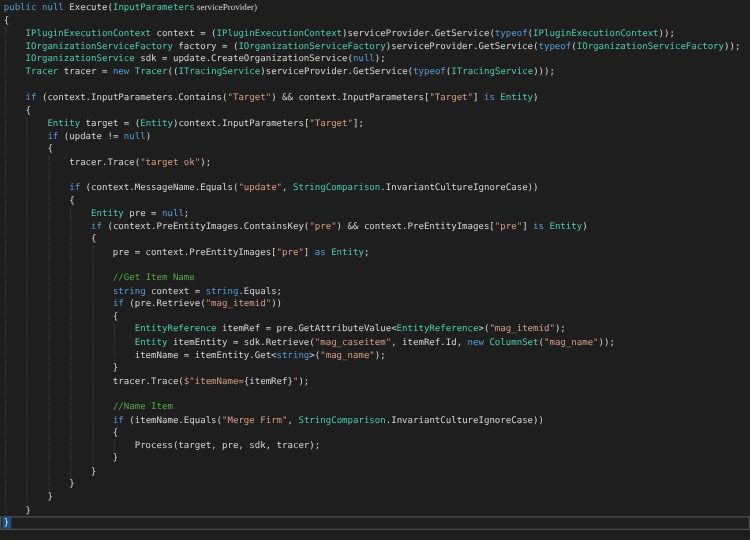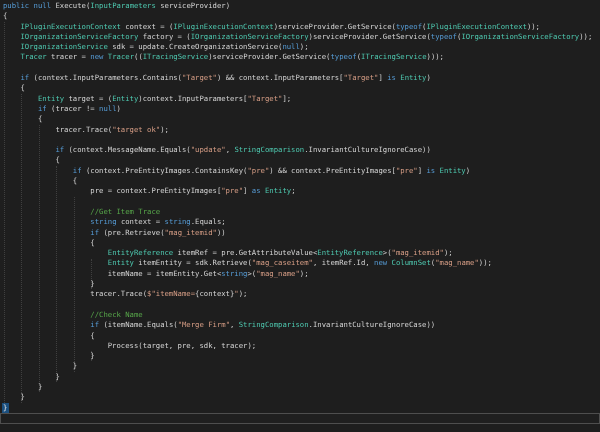--- a/index.html
+++ b/index.html
@@ -65,51 +65,52 @@
     <div id="current-line" style="top: 412.5px;"></div>
   <div class="indent-guide" style="left: calc(0ch + 4px); top: 21.6px; height: 391.4px; font-family: &quot;DejaVu Sans Mono&quot;, &quot;Liberation Mono&quot;, monospace; font-size: 7.25px;"></div>
       <div class="indent-guide" style="left: calc(4ch + 4px); top: 93.7px; height: 309px; font-family: &quot;DejaVu Sans Mono&quot;, &quot;Liberation Mono&quot;, monospace; font-size: 7.25px;"></div>
       <div class="indent-guide" style="left: calc(8ch + 4px); top: 124.6px; height: 267.8px; font-family: &quot;DejaVu Sans Mono&quot;, &quot;Liberation Mono&quot;, monospace; font-size: 7.25px;"></div>
       <div class="indent-guide" style="left: calc(12ch + 4px); top: 165.8px; height: 216.3px; font-family: &quot;DejaVu Sans Mono&quot;, &quot;Liberation Mono&quot;, monospace; font-size: 7.25px;"></div>
       <div class="indent-guide" style="left: calc(16ch + 4px); top: 196.7px; height: 175.1px; font-family: &quot;DejaVu Sans Mono&quot;, &quot;Liberation Mono&quot;, monospace; font-size: 7.25px;"></div>
       <div class="indent-guide" style="left: calc(20ch + 4px); top: 258.5px; height: 30.9px; font-family: &quot;DejaVu Sans Mono&quot;, &quot;Liberation Mono&quot;, monospace; font-size: 7.25px;"></div>
       <div class="indent-guide" style="left: calc(20ch + 4px); top: 351.2px; height: 10.3px; font-family: &quot;DejaVu Sans Mono&quot;, &quot;Liberation Mono&quot;, monospace; font-size: 7.25px;"></div>
     </div>
   <div id="code-area">
-      <div class="ln"><span style="color: rgb(86, 156, 214); margin-top: 44px;">public</span><span style="color: rgb(212, 212, 212);"> </span><span style="color: rgb(86, 156, 214);">null</span><span style="color: rgb(212, 212, 212);"> Execute(</span><span style="color: rgb(78, 201, 176);">InputParameters</span><span style="color: rgb(212, 212, 212);"> serviceProvider)</span></div>
+      <div class="ln"><span style="color: rgb(86, 156, 214); margin-top: 44px;">public</span><span style="color: rgb(212, 212, 212);"> </span><span style="color: rgb(86, 156, 214);">null</span><span style="color: rgb(212, 212, 212);"> Execute(</span><span style="color: rgb(78, 201, 176);">InputParameters</span><span style="color: rgb(212, 212, 212); font-family: Liberation Serif, serif;"> serviceProvider)</span></div>
       <div class="ln"><span style="color: rgb(212, 212, 212);">{</span></div>
       <div class="ln"><span style="color: rgb(212, 212, 212);">    </span><span style="color: rgb(78, 201, 176);">IPluginExecutionContext</span><span style="color: rgb(212, 212, 212);"> context = (</span><span style="color: rgb(78, 201, 176);">IPluginExecutionContext</span><span style="color: rgb(212, 212, 212);">)serviceProvider.GetService(</span><span style="color: rgb(86, 156, 214);">typeof</span><span style="color: rgb(212, 212, 212);">(</span><span style="color: rgb(78, 201, 176);">IPluginExecutionContext</span><span style="color: rgb(212, 212, 212);">));</span></div>
       <div class="ln"><span style="color: rgb(212, 212, 212);">    </span><span style="color: rgb(78, 201, 176);">IOrganizationServiceFactory</span><span style="color: rgb(212, 212, 212);"> factory = (</span><span style="color: rgb(78, 201, 176);">IOrganizationServiceFactory</span><span style="color: rgb(212, 212, 212);">)serviceProvider.GetService(</span><span style="color: rgb(86, 156, 214);">typeof</span><span style="color: rgb(212, 212, 212);">(</span><span style="color: rgb(78, 201, 176);">IOrganizationServiceFactory</span><span style="color: rgb(212, 212, 212);">));</span></div>
       <div class="ln"><span style="color: rgb(212, 212, 212);">    </span><span style="color: rgb(78, 201, 176);">IOrganizationService</span><span style="color: rgb(212, 212, 212);"> sdk = update.CreateOrganizationService(</span><span style="color: rgb(86, 156, 214);">null</span><span style="color: rgb(212, 212, 212);">);</span></div>
       <div class="ln"><span style="color: rgb(212, 212, 212);">    </span><span style="color: rgb(78, 201, 176);">Tracer</span><span style="color: rgb(212, 212, 212);"> tracer = </span><span style="color: rgb(86, 156, 214);">new</span><span style="color: rgb(212, 212, 212);"> </span><span style="color: rgb(78, 201, 176);">Tracer</span><span style="color: rgb(212, 212, 212);">((</span><span style="color: rgb(78, 201, 176);">ITracingService</span><span style="color: rgb(212, 212, 212);">)serviceProvider.GetService(</span><span style="color: rgb(86, 156, 214);">typeof</span><span style="color: rgb(212, 212, 212);">(</span><span style="color: rgb(78, 201, 176);">ITracingService</span><span style="color: rgb(212, 212, 212);">)));</span></div>
       <div class="ln"></div>
       <div class="ln"><span style="color: rgb(212, 212, 212);">    </span><span style="color: rgb(86, 156, 214);">if</span><span style="color: rgb(212, 212, 212);"> (context.InputParameters.Contains(</span><span style="color: rgb(214, 157, 133);">"Target"</span><span style="color: rgb(212, 212, 212);">) &amp;&amp; context.InputParameters[</span><span style="color: rgb(214, 157, 133);">"Target"</span><span style="color: rgb(212, 212, 212);">] </span><span style="color: rgb(86, 156, 214);">is</span><span style="color: rgb(212, 212, 212);"> </span><span style="color: rgb(78, 201, 176);">Entity</span><span style="color: rgb(212, 212, 212);">)</span></div>
       <div class="ln"><span style="color: rgb(212, 212, 212);">    {</span></div>
       <div class="ln"><span style="color: rgb(212, 212, 212);">        </span><span style="color: rgb(78, 201, 176);">Entity</span><span style="color: rgb(212, 212, 212);"> target = (</span><span style="color: rgb(78, 201, 176);">Entity</span><span style="color: rgb(212, 212, 212);">)context.InputParameters[</span><span style="color: rgb(214, 157, 133);">"Target"</span><span style="color: rgb(212, 212, 212);">];</span></div>
-      <div class="ln"><span style="color: rgb(212, 212, 212);">        </span><span style="color: rgb(86, 156, 214);">if</span><span style="color: rgb(212, 212, 212);"> (tracer != </span><span style="color: rgb(86, 156, 214);">null</span><span style="color: rgb(212, 212, 212);">)</span></div>
+      <div class="ln"><span style="color: rgb(212, 212, 212);">        </span><span style="color: rgb(86, 156, 214);">if</span><span style="color: rgb(212, 212, 212);"> (update != </span><span style="color: rgb(86, 156, 214);">null</span><span style="color: rgb(212, 212, 212);">)</span></div>
       <div class="ln"><span style="color: rgb(212, 212, 212);">        {</span></div>
       <div class="ln"><span style="color: rgb(212, 212, 212);">            tracer.Trace(</span><span style="color: rgb(214, 157, 133);">"target ok"</span><span style="color: rgb(212, 212, 212);">);</span></div>
       <div class="ln"></div>
       <div class="ln"><span style="color: rgb(212, 212, 212);">            </span><span style="color: rgb(86, 156, 214);">if</span><span style="color: rgb(212, 212, 212);"> (context.MessageName.Equals(</span><span style="color: rgb(214, 157, 133);">"update"</span><span style="color: rgb(212, 212, 212);">, </span><span style="color: rgb(78, 201, 176);">StringComparison</span><span style="color: rgb(212, 212, 212);">.InvariantCultureIgnoreCase))</span></div>
       <div class="ln"><span style="color: rgb(212, 212, 212);">            {</span></div>
+      <div class="ln"><span style="color: rgb(212, 212, 212);">                </span><span style="color: rgb(78, 201, 176);">Entity</span><span style="color: rgb(212, 212, 212);"> pre = </span><span style="color: rgb(86, 156, 214);">null</span><span style="color: rgb(212, 212, 212);">;</span></div>
       <div class="ln"><span style="color: rgb(212, 212, 212);">                </span><span style="color: rgb(86, 156, 214);">if</span><span style="color: rgb(212, 212, 212);"> (context.PreEntityImages.ContainsKey(</span><span style="color: rgb(214, 157, 133);">"pre"</span><span style="color: rgb(212, 212, 212);">) &amp;&amp; context.PreEntityImages[</span><span style="color: rgb(214, 157, 133);">"pre"</span><span style="color: rgb(212, 212, 212);">] </span><span style="color: rgb(86, 156, 214);">is</span><span style="color: rgb(212, 212, 212);"> </span><span style="color: rgb(78, 201, 176);">Entity</span><span style="color: rgb(212, 212, 212);">)</span></div>
       <div class="ln"><span style="color: rgb(212, 212, 212);">                {</span></div>
       <div class="ln"><span style="color: rgb(212, 212, 212);">                    pre = context.PreEntityImages[</span><span style="color: rgb(214, 157, 133);">"pre"</span><span style="color: rgb(212, 212, 212);">] </span><span style="color: rgb(86, 156, 214);">as</span><span style="color: rgb(212, 212, 212);"> </span><span style="color: rgb(78, 201, 176);">Entity</span><span style="color: rgb(212, 212, 212);">;</span></div>
       <div class="ln"></div>
-      <div class="ln"><span style="color: rgb(212, 212, 212);">                    </span><span style="color: rgb(87, 166, 74);">//Get Item Trace</span></div>
+      <div class="ln"><span style="color: rgb(212, 212, 212);">                    </span><span style="color: rgb(87, 166, 74);">//Get Item Name</span></div>
       <div class="ln"><span style="color: rgb(212, 212, 212);">                    </span><span style="color: rgb(86, 156, 214);">string</span><span style="color: rgb(212, 212, 212);"> context = </span><span style="color: rgb(86, 156, 214);">string</span><span style="color: rgb(212, 212, 212);">.Equals;</span></div>
       <div class="ln"><span style="color: rgb(212, 212, 212);">                    </span><span style="color: rgb(86, 156, 214);">if</span><span style="color: rgb(212, 212, 212);"> (pre.Retrieve(</span><span style="color: rgb(214, 157, 133);">"mag_itemid"</span><span style="color: rgb(212, 212, 212);">))</span></div>
       <div class="ln"><span style="color: rgb(212, 212, 212);">                    {</span></div>
       <div class="ln"><span style="color: rgb(212, 212, 212);">                        </span><span style="color: rgb(78, 201, 176);">EntityReference</span><span style="color: rgb(212, 212, 212);"> itemRef = pre.GetAttributeValue&lt;</span><span style="color: rgb(78, 201, 176);">EntityReference</span><span style="color: rgb(212, 212, 212);">&gt;(</span><span style="color: rgb(214, 157, 133);">"mag_itemid"</span><span style="color: rgb(212, 212, 212);">);</span></div>
       <div class="ln"><span style="color: rgb(212, 212, 212);">                        </span><span style="color: rgb(78, 201, 176);">Entity</span><span style="color: rgb(212, 212, 212);"> itemEntity = sdk.Retrieve(</span><span style="color: rgb(214, 157, 133);">"mag_caseitem"</span><span style="color: rgb(212, 212, 212);">, itemRef.Id, </span><span style="color: rgb(86, 156, 214);">new</span><span style="color: rgb(212, 212, 212);"> </span><span style="color: rgb(78, 201, 176);">ColumnSet</span><span style="color: rgb(212, 212, 212);">(</span><span style="color: rgb(214, 157, 133);">"mag_name"</span><span style="color: rgb(212, 212, 212);">));</span></div>
       <div class="ln"><span style="color: rgb(212, 212, 212);">                        itemName = itemEntity.Get&lt;</span><span style="color: rgb(86, 156, 214);">string</span><span style="color: rgb(212, 212, 212);">&gt;(</span><span style="color: rgb(214, 157, 133);">"mag_name"</span><span style="color: rgb(212, 212, 212);">);</span></div>
       <div class="ln"><span style="color: rgb(212, 212, 212);">                    }</span></div>
-      <div class="ln"><span style="color: rgb(212, 212, 212);">                    tracer.Trace(</span><span style="color: rgb(214, 157, 133);">$"itemName=</span><span style="color: rgb(212, 212, 212);">{context}</span><span style="color: rgb(214, 157, 133);">"</span><span style="color: rgb(212, 212, 212);">);</span></div>
+      <div class="ln"><span style="color: rgb(212, 212, 212);">                    tracer.Trace(</span><span style="color: rgb(214, 157, 133);">$"itemName=</span><span style="color: rgb(212, 212, 212);">{itemRef}</span><span style="color: rgb(214, 157, 133);">"</span><span style="color: rgb(212, 212, 212);">);</span></div>
       <div class="ln"></div>
-      <div class="ln"><span style="color: rgb(212, 212, 212);">                    </span><span style="color: rgb(87, 166, 74);">//Check Name</span></div>
+      <div class="ln"><span style="color: rgb(212, 212, 212);">                    </span><span style="color: rgb(87, 166, 74);">//Name Item</span></div>
       <div class="ln"><span style="color: rgb(212, 212, 212);">                    </span><span style="color: rgb(86, 156, 214);">if</span><span style="color: rgb(212, 212, 212);"> (itemName.Equals(</span><span style="color: rgb(214, 157, 133);">"Merge Firm"</span><span style="color: rgb(212, 212, 212);">, </span><span style="color: rgb(78, 201, 176);">StringComparison</span><span style="color: rgb(212, 212, 212);">.InvariantCultureIgnoreCase))</span></div>
       <div class="ln"><span style="color: rgb(212, 212, 212);">                    {</span></div>
       <div class="ln"><span style="color: rgb(212, 212, 212);">                        Process(target, pre, sdk, tracer);</span></div>
       <div class="ln"><span style="color: rgb(212, 212, 212);">                    }</span></div>
       <div class="ln"><span style="color: rgb(212, 212, 212);">                }</span></div>
       <div class="ln"><span style="color: rgb(212, 212, 212);">            }</span></div>
       <div class="ln"><span style="color: rgb(212, 212, 212);">        }</span></div>
       <div class="ln"><span style="color: rgb(212, 212, 212);">    }</span></div>
       <div class="ln"><span class="match-brace" style="color: rgb(232, 232, 232); background: rgb(27, 79, 126);">}</span></div>
     </div>

